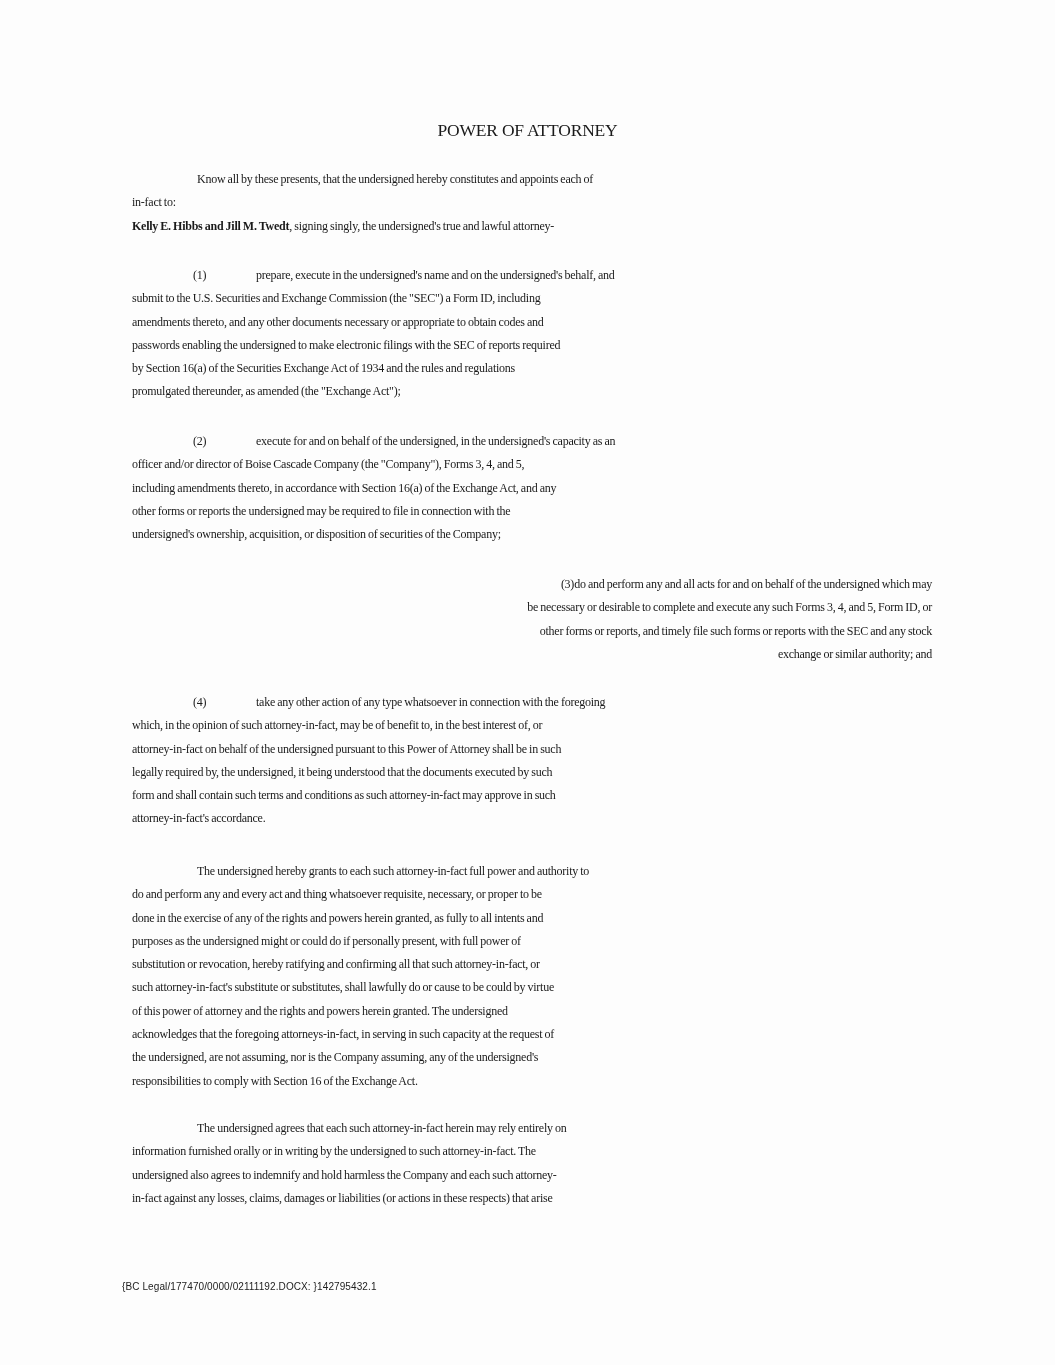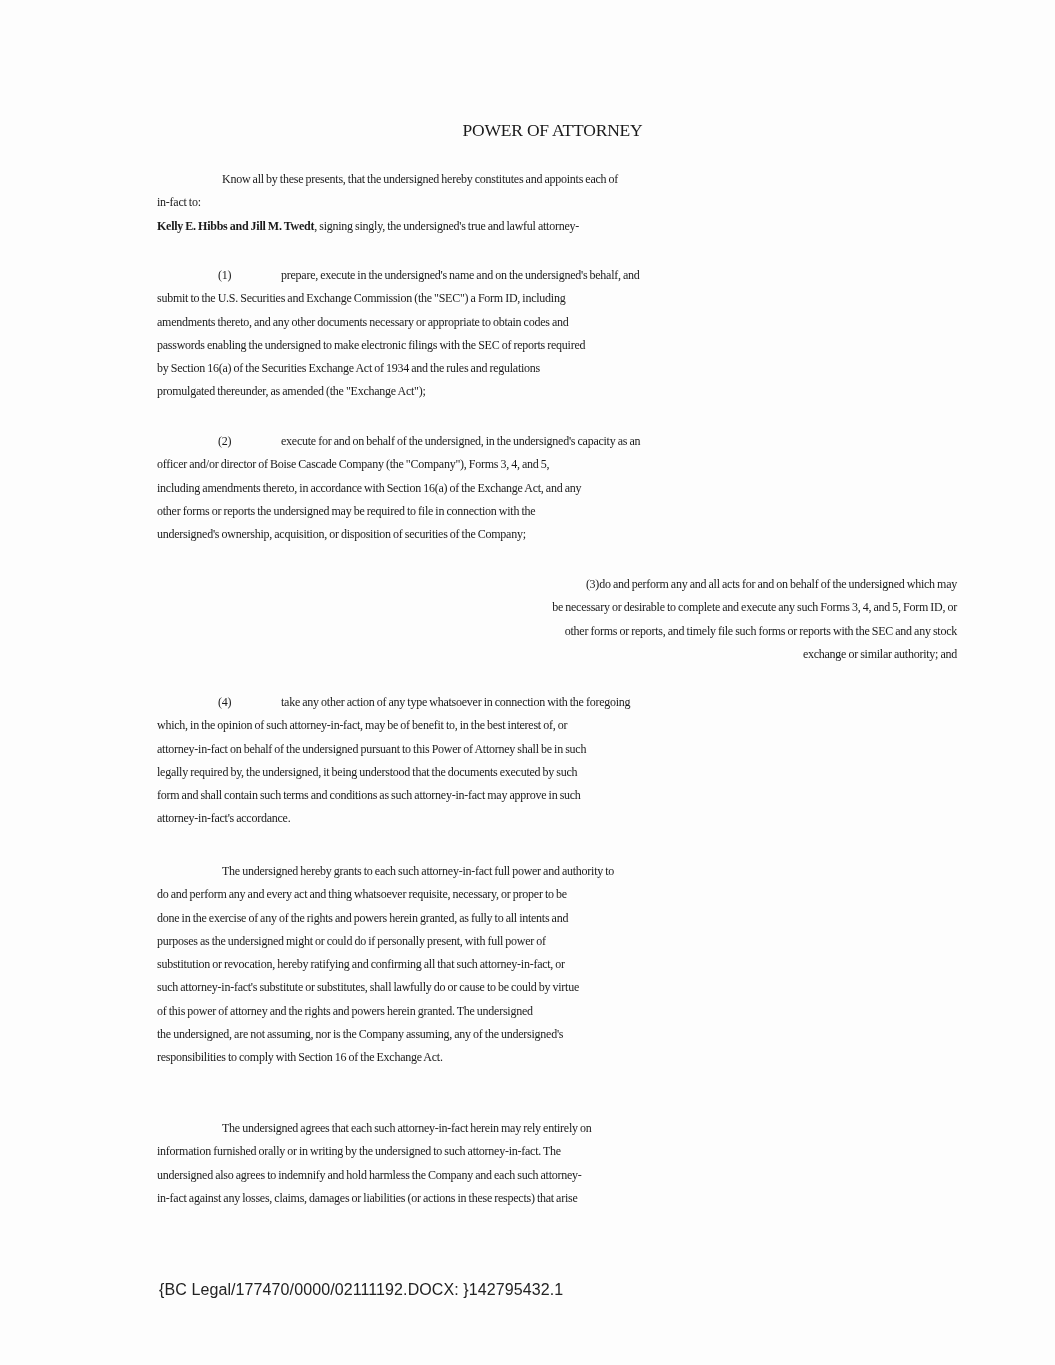--- a/index.html
+++ b/index.html
@@ -14,21 +14,20 @@
       overflow: hidden;
       background: #fdfdfd;
       color: #1a1a1a;
       font-family: "Liberation Serif", "DejaVu Serif", serif;
     }
     .page {
       position: absolute;
       left: 0; top: 0;
       width: 892px;
       height: 1365px;
-      margin-left: 25px;
     }
     .title {
       position: absolute;
       top: 120px;
       left: 0;
       width: 1055px;
       text-align: center;
       font-size: 17.5px;
       letter-spacing: -0.2px;
     }
@@ -53,24 +52,24 @@
     }
     .num {
       display: inline-block;
       width: 63px;
     }
     .bold {
       font-weight: bold;
     }
     .footer {
       position: absolute;
-      left: 134px;
+      left: 122px;
       top: 1281px;
       font-family: "Liberation Sans", "DejaVu Sans", sans-serif;
-      font-size: 16px;
+      font-size: 10px;
       color: #222;
       letter-spacing: 0.1px;
     }
   </style>
 </head>
 <body>
 
 <div class="page">
 
   <div class="title">POWER OF ATTORNEY</div>
@@ -115,20 +114,21 @@
   </div>
 
   <div class="para" style="top:860px;">
     <span class="line indent">The undersigned hereby grants to each such attorney-in-fact full power and authority to</span>
     <span class="line">do and perform any and every act and thing whatsoever requisite, necessary, or proper to be</span>
     <span class="line">done in the exercise of any of the rights and powers herein granted, as fully to all intents and</span>
     <span class="line">purposes as the undersigned might or could do if personally present, with full power of</span>
     <span class="line">substitution or revocation, hereby ratifying and confirming all that such attorney-in-fact, or</span>
     <span class="line">such attorney-in-fact's substitute or substitutes, shall lawfully do or cause to be could by virtue</span>
     <span class="line">of this power of attorney and the rights and powers herein granted. The undersigned</span>
+    <span class="line">acknowledges that the foregoing attorneys-in-fact, in serving in such capacity at the request of</span>
     <span class="line">the undersigned, are not assuming, nor is the Company assuming, any of the undersigned's</span>
     <span class="line">responsibilities to comply with Section 16 of the Exchange Act.</span>
   </div>
 
   <div class="para" style="top:1117px;">
     <span class="line indent">The undersigned agrees that each such attorney-in-fact herein may rely entirely on</span>
     <span class="line">information furnished orally or in writing by the undersigned to such attorney-in-fact. The</span>
     <span class="line">undersigned also agrees to indemnify and hold harmless the Company and each such attorney-</span>
     <span class="line">in-fact against any losses, claims, damages or liabilities (or actions in these respects) that arise</span>
   </div>

